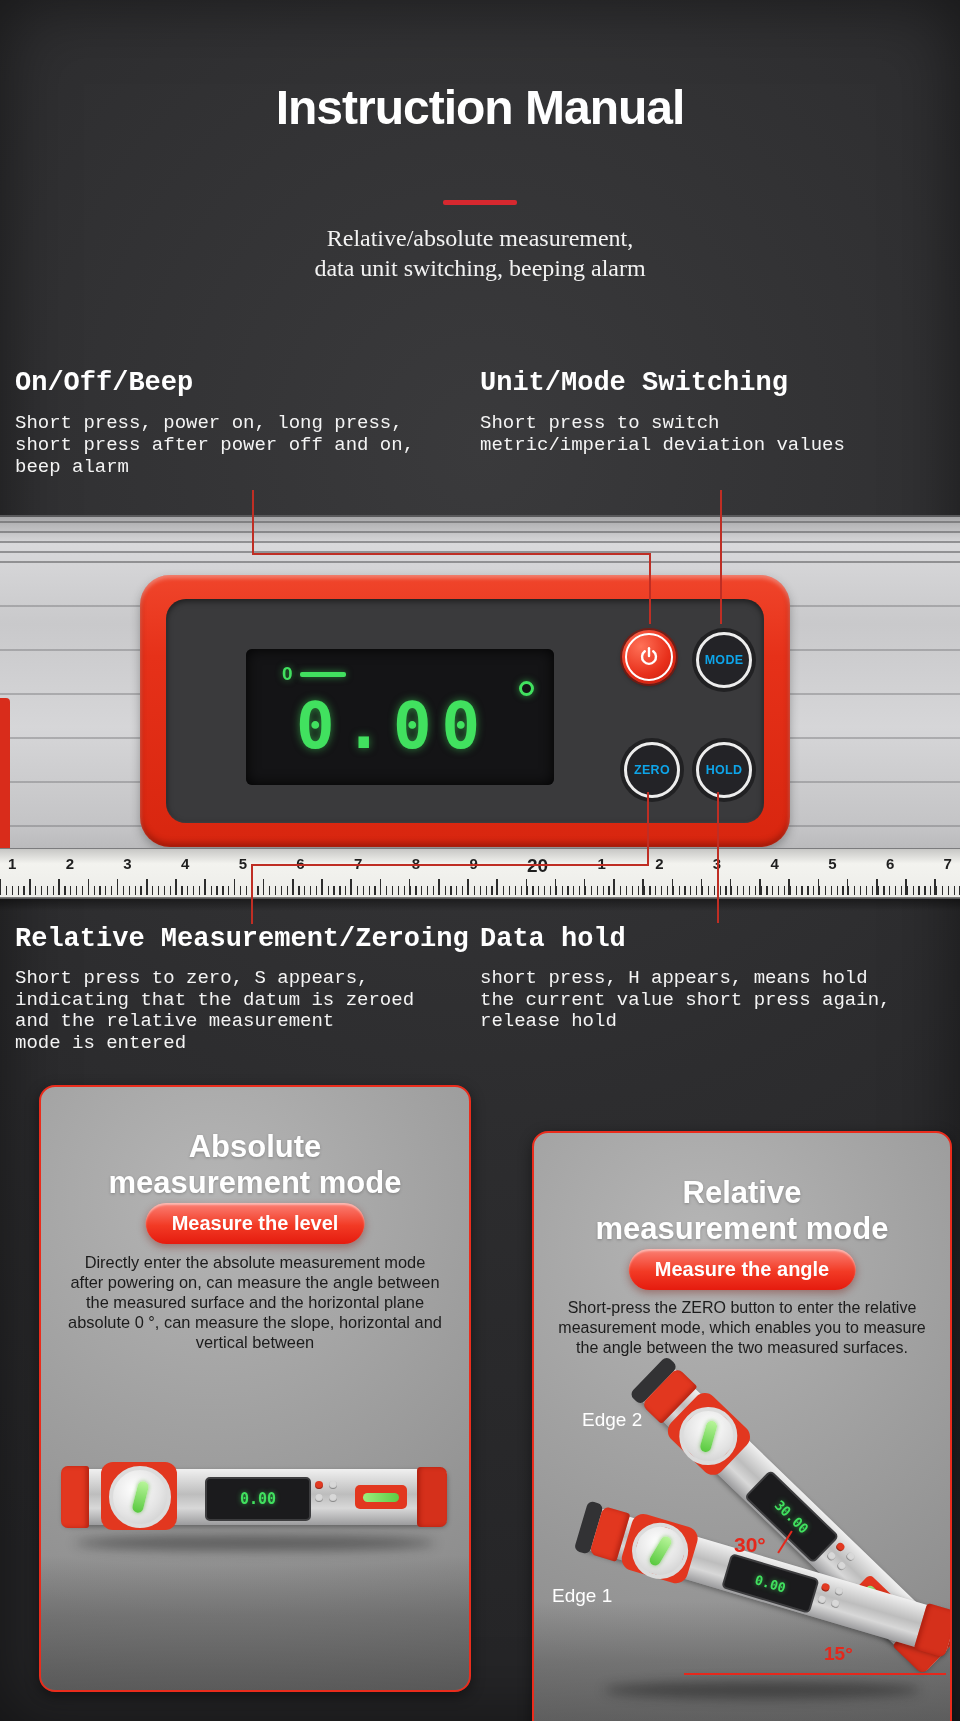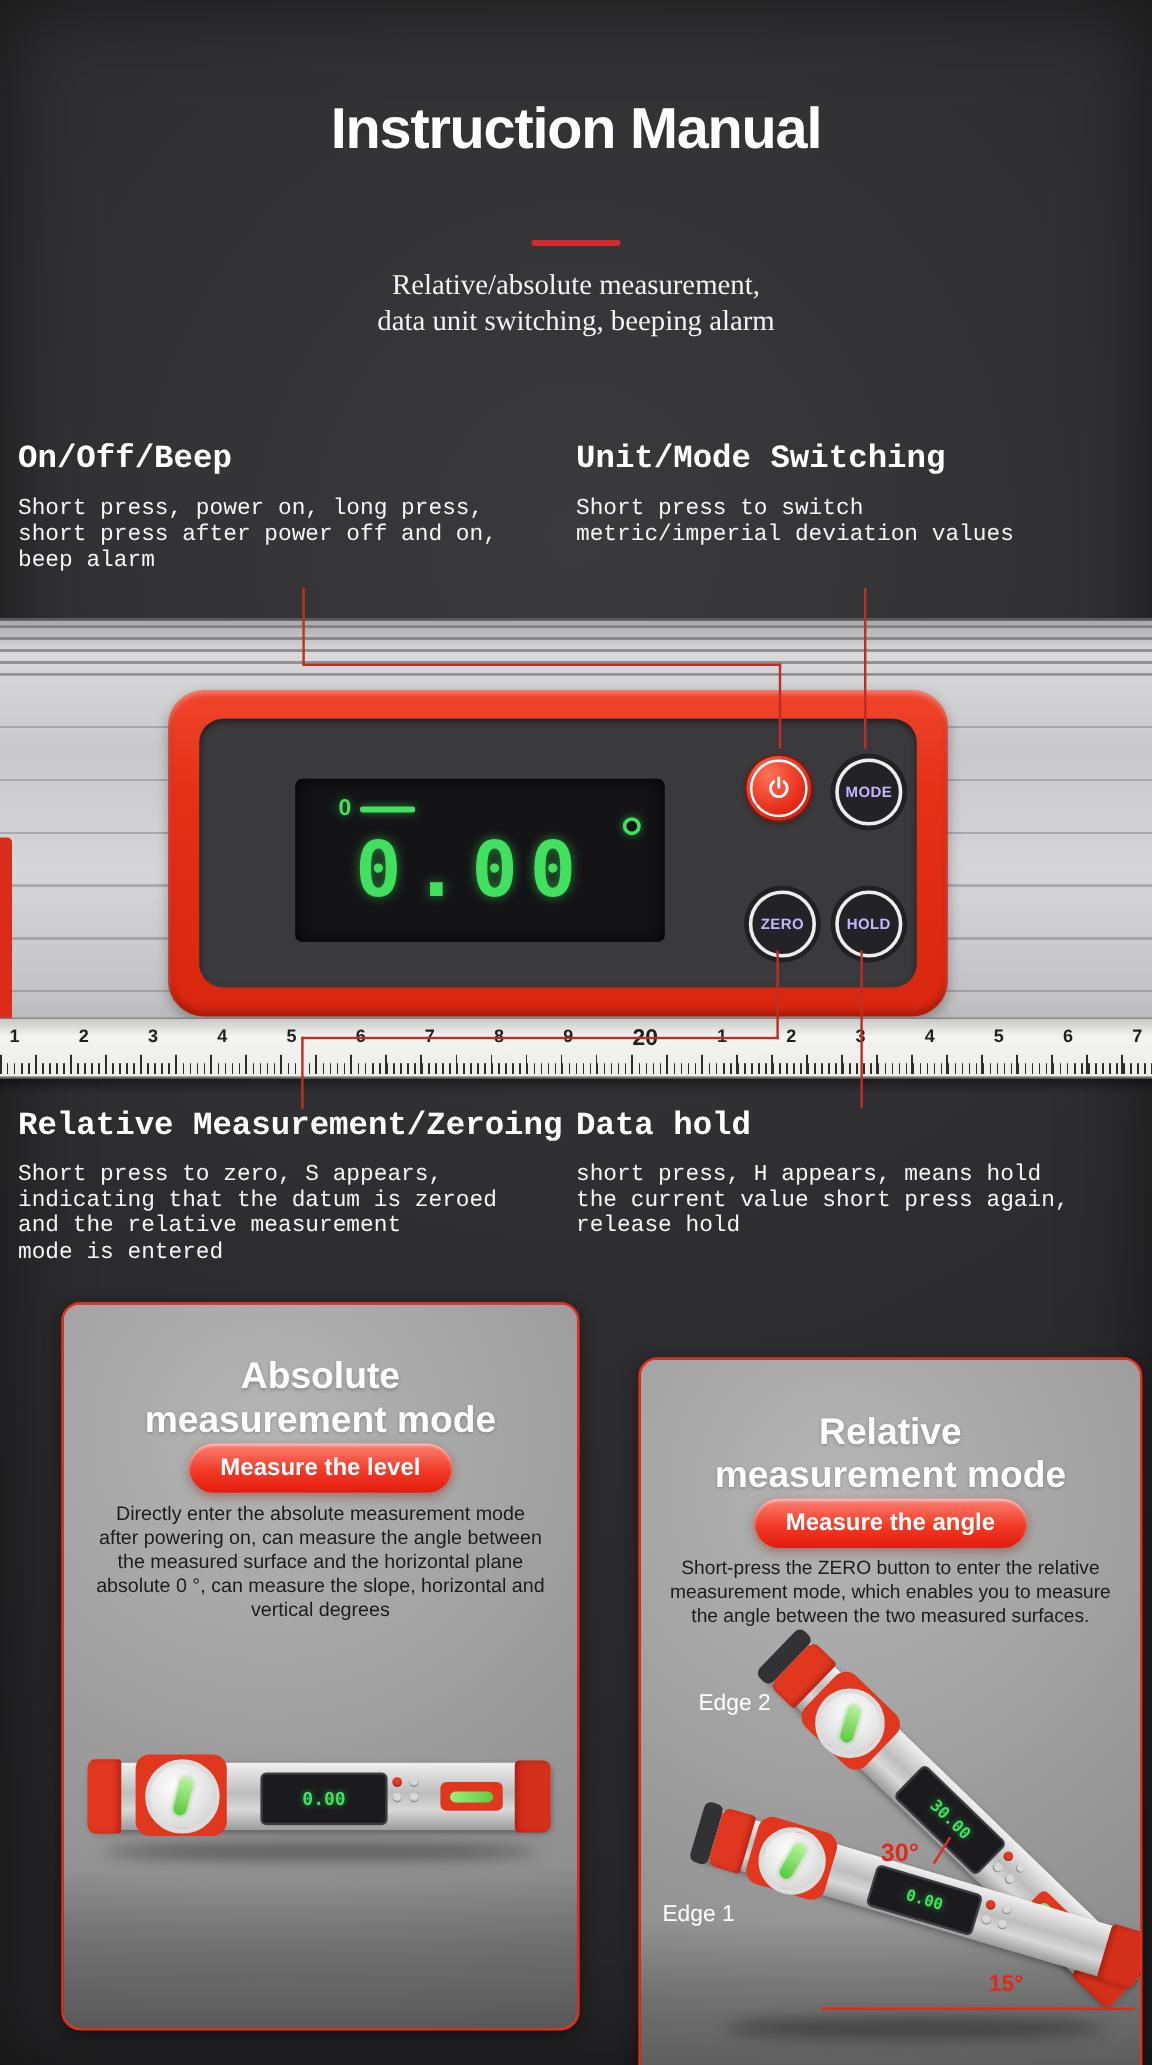--- a/index.html
+++ b/index.html
@@ -47,21 +47,21 @@
   .zero-ind{left:36px;top:14px;display:flex;align-items:center;gap:7px;color:#41e15f;}
   .zero-ind .z{font-size:19px;font-weight:700;text-shadow:0 0 7px rgba(65,225,95,.55);}
   .zero-ind .dash{width:46px;height:5px;background:#41e15f;border-radius:2px;box-shadow:0 0 7px rgba(65,225,95,.55);}
   .digits{left:0;right:14px;top:40px;text-align:center;color:#41e15f;
     font-family:"DejaVu Sans Mono",monospace;font-size:64px;font-weight:700;letter-spacing:10px;
     text-shadow:0 0 9px rgba(65,225,95,.55);}
   .deg{right:20px;top:32px;width:9px;height:9px;border:3px solid #41e15f;border-radius:50%;
     box-shadow:0 0 7px rgba(65,225,95,.55);}
   .btn{border-radius:50%;display:flex;align-items:center;justify-content:center;}
   .btn-dark{width:50px;height:50px;background:#232327;border:3px solid #ededed;
-    box-shadow:0 0 0 4px rgba(12,12,14,.55);color:#c4b5fd;font-size:12.5px;font-weight:700;letter-spacing:.3px;}
+    box-shadow:0 0 0 4px rgba(12,12,14,.55);color:#0ea5e9;font-size:12.5px;font-weight:700;letter-spacing:.3px;}
   .btn-power{left:622px;top:630px;width:54px;height:54px;
     background:radial-gradient(circle at 35% 30%, #ff7157 0%, #e8301b 55%, #bf1708 100%);
     box-shadow:0 0 0 2px rgba(140,20,8,.7), 0 2px 5px rgba(0,0,0,.4);}
   .btn-power .ring{position:absolute;inset:3px;border:2.5px solid #fff;border-radius:50%;}
   .btn-mode{left:696px;top:632px;}
   .btn-zero{left:624px;top:742px;}
   .btn-hold{left:696px;top:742px;}
   
   .ruler{left:0;top:848px;width:960px;height:49px;
     background:linear-gradient(180deg,#c7c7c5 0%,#f3f3ef 30%,#ecece8 100%);
@@ -72,21 +72,21 @@
   .ticks{position:absolute;left:0;right:0;bottom:3px;height:16px;
     background:
       repeating-linear-gradient(90deg,#2c2c2c 0 1.2px,transparent 1.2px 5.85px) left bottom/100% 9px no-repeat,
       repeating-linear-gradient(90deg,#2c2c2c 0 1.5px,transparent 1.5px 29.2px) left bottom/100% 16px no-repeat;}
   .dev-shadow{left:0;top:897px;width:960px;height:14px;
     background:linear-gradient(180deg,rgba(0,0,0,.5),transparent);}
   
   .card{top:1085px;height:603px;border:2px solid #ea2c1c;border-radius:16px;overflow:hidden;
     background:radial-gradient(130% 90% at 40% 18%, #b5b5b5 0%, #9b9b9b 55%, #858585 100%);
     box-shadow:0 4px 14px rgba(0,0,0,.45);}
-  .card-abs{left:39px;width:428px;margin-left:12px;}
+  .card-abs{left:39px;width:428px;}
   .card-rel{left:532px;width:416px;margin-top:46px;}
   .card .floor{position:absolute;left:0;right:0;bottom:0;height:135px;
     background:linear-gradient(180deg, rgba(70,70,70,0) 0%, rgba(72,72,72,.40) 45%, rgba(52,52,52,.55) 100%);}
   .card-title{position:absolute;left:0;right:0;top:42px;text-align:center;color:#fff;
     font-size:31px;font-weight:700;line-height:36px;text-shadow:0 1px 3px rgba(0,0,0,.25);}
   .badge{position:absolute;left:50%;top:116px;transform:translateX(-50%);
     padding:9px 26px;border-radius:26px;white-space:nowrap;
     background:linear-gradient(180deg,#fb8175 0%,#f23a25 55%,#e51b0e 100%);
     color:#fff;font-size:20px;font-weight:600;
     box-shadow:0 3px 9px rgba(120,15,5,.4), inset 0 2px 2px rgba(255,255,255,.45);}
@@ -237,21 +237,21 @@
     <div class="card-title">
       <div>Absolute</div>
       <div>measurement mode</div>
     </div>
     <div class="badge">Measure the level</div>
     <div class="card-desc">
       <div>Directly enter the absolute measurement mode</div>
       <div>after powering on, can measure the angle between</div>
       <div>the measured surface and the horizontal plane</div>
       <div>absolute 0 °, can measure the slope, horizontal and</div>
-      <div>vertical degrees</div>
+      <div>vertical between</div>
     </div>
     <div class="lvl-shadow" style="left:34px;right:34px;top:448px;height:16px;"></div>
     <div class="bar" style="left:22px;top:382px;width:384px;height:56px;">
       <span class="cap-l"></span>
       <span class="vial-house" style="left:38px;top:-7px;width:76px;height:68px;"></span>
       <span class="vial" style="left:46px;top:-3px;width:54px;height:54px;">
           <span class="bubble"></span>
         </span>
       <span class="mini-lcd" style="left:142px;top:8px;width:102px;height:40px;font-size:15px;">0.00</span>
       <span class="dots" style="left:252px;top:12px;">

